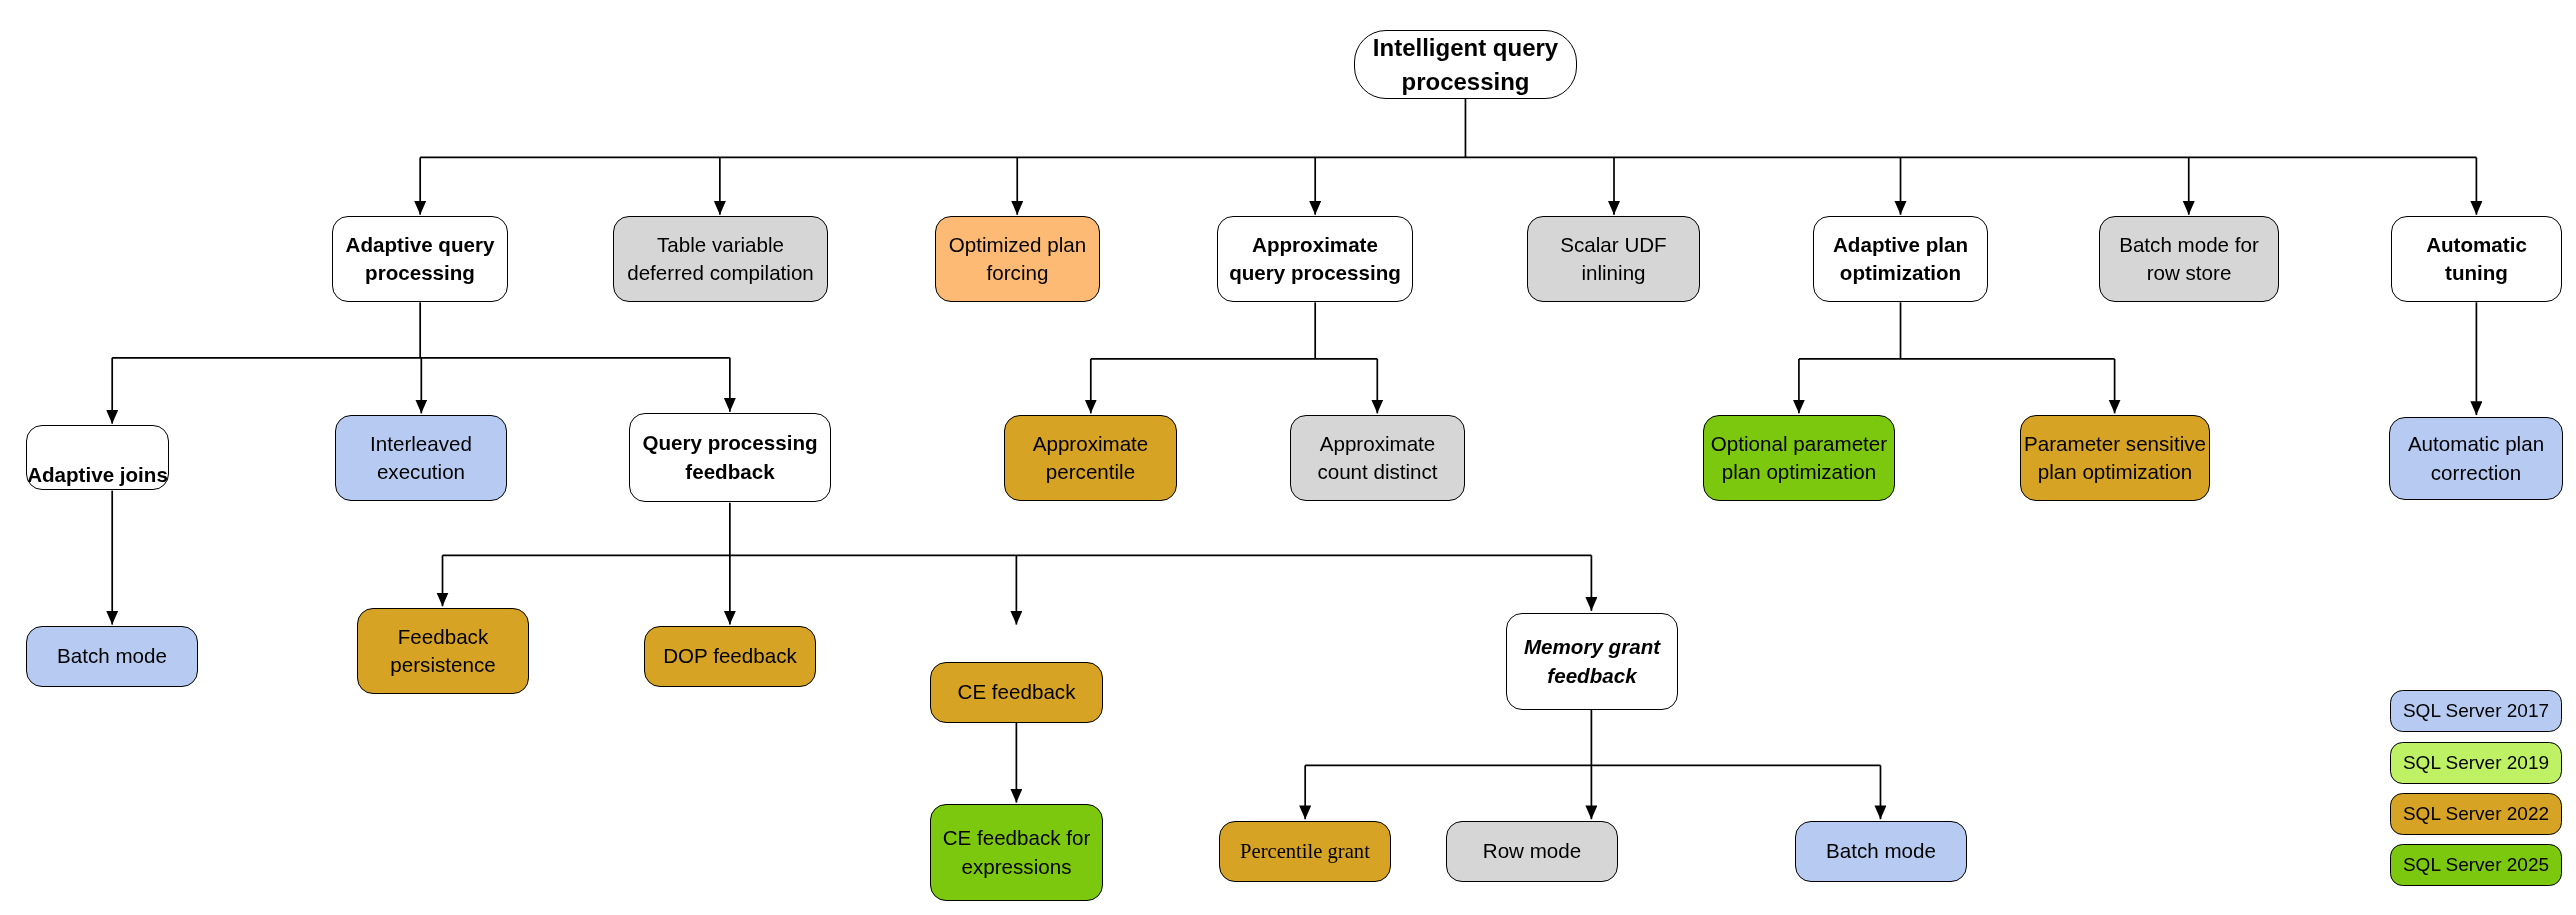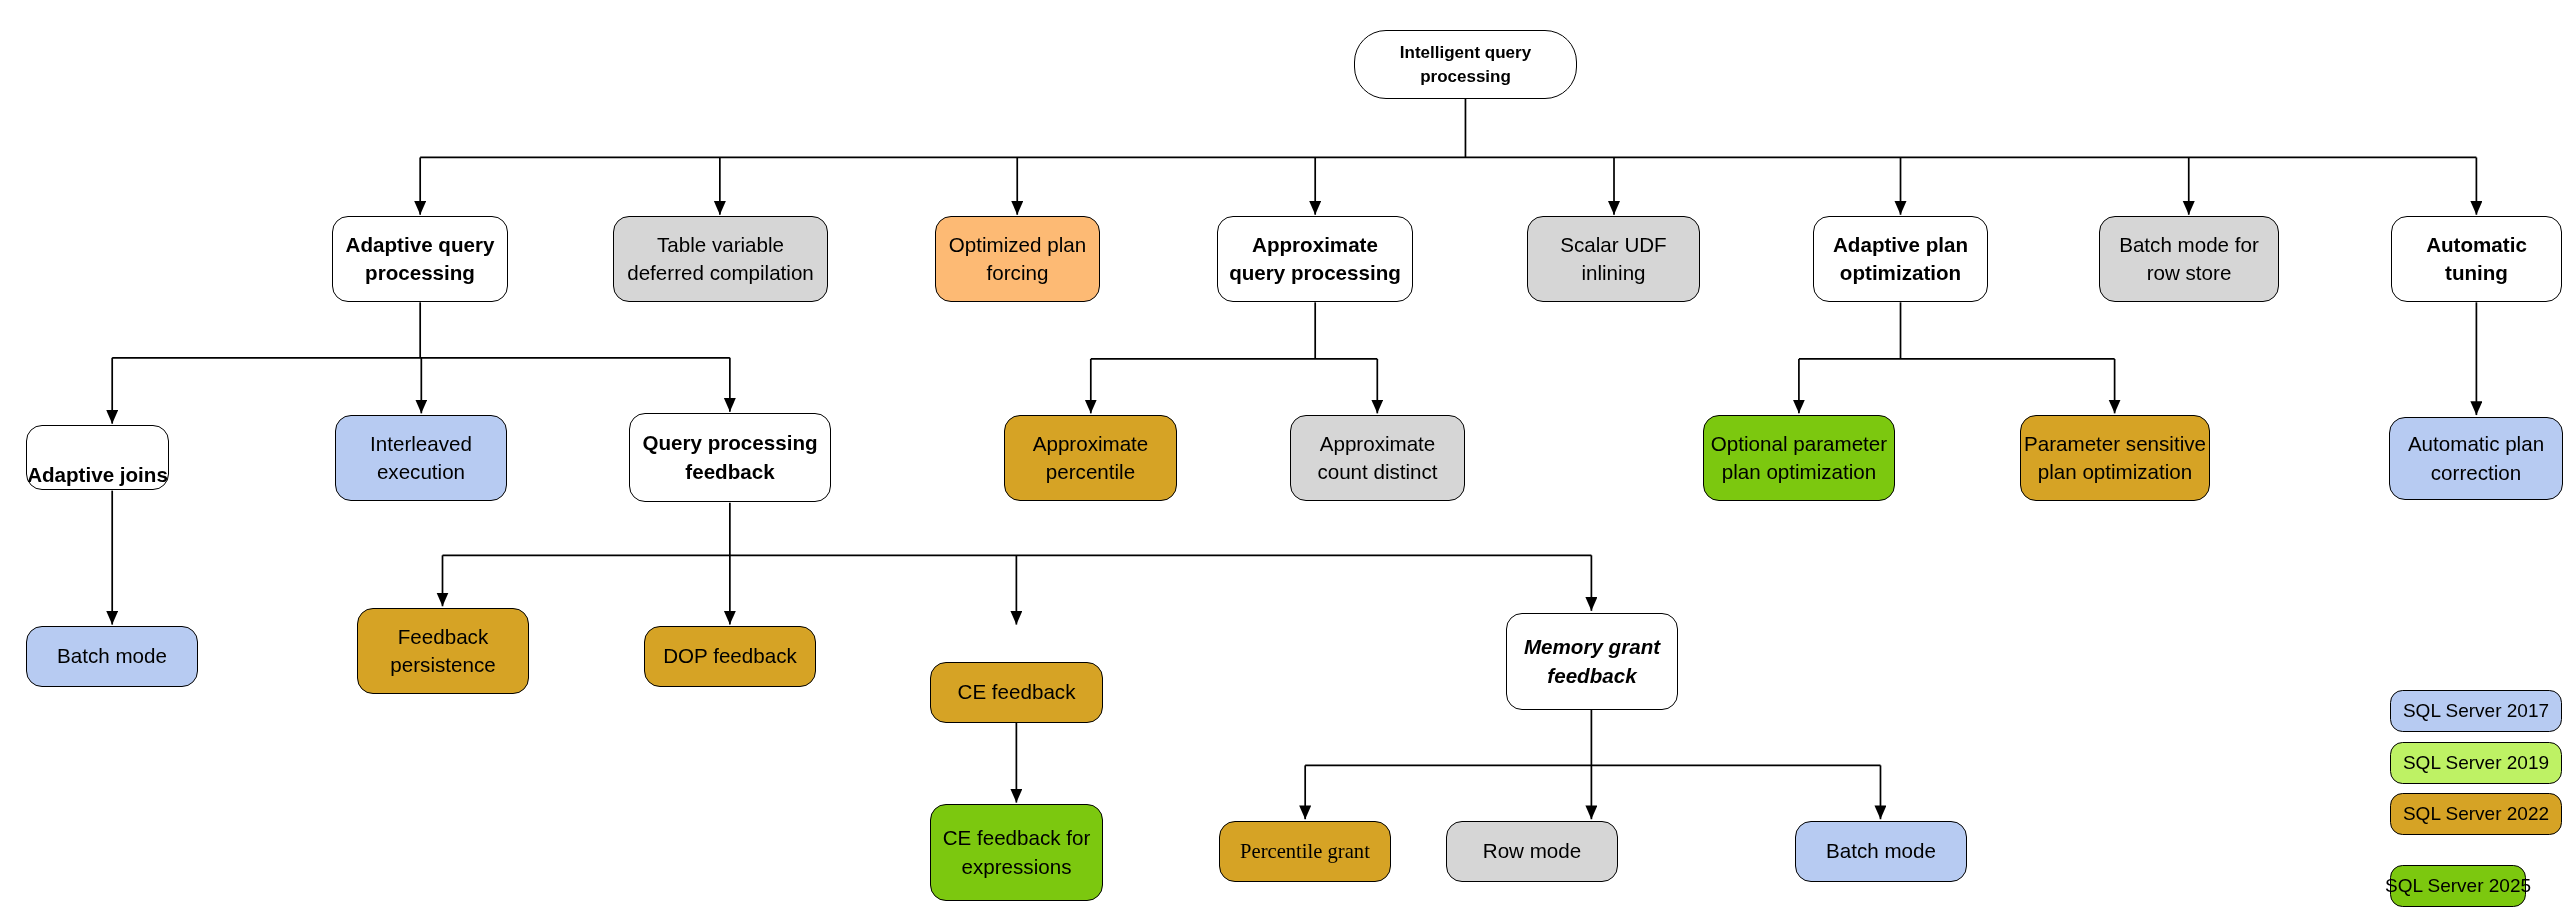--- a/index.html
+++ b/index.html
@@ -34,21 +34,21 @@
     font-size: 20.6px;
     line-height: 1.38;
     white-space: pre;
     background: #ffffff;
   }
   .node.group {
     font-weight: 700;
   }
   .node.root {
     border-radius: 32px;
-    font-size: 17px;
+    font-size: 24px;
   }
   .legend-item {
     position: absolute;
     box-sizing: border-box;
     border: 1.7px solid #000000;
     border-radius: 12.6px;
     display: flex;
     align-items: center;
     justify-content: center;
     text-align: center;
@@ -207,18 +207,18 @@
   <div id="legend-layer">
       <div class="legend-item" style="left: 2390px; top: 690px; width: 172px; height: 42px; background: rgb(183, 203, 242);">
     <span class="legend-label">SQL Server 2017</span>
   </div>
       <div class="legend-item" style="left: 2390px; top: 742px; width: 172px; height: 42px; background: #bef264;">
     <span class="legend-label">SQL Server 2019</span>
   </div>
       <div class="legend-item" style="left: 2390px; top: 793px; width: 172px; height: 42px; background: rgb(214, 163, 37);">
     <span class="legend-label">SQL Server 2022</span>
   </div>
-      <div class="legend-item" style="left: 2390px; top: 865px; width: 136px; height: 42px; background: rgb(124, 200, 15);">
+      <div class="legend-item" style="left: 2390px; top: 844px; width: 172px; height: 42px; background: rgb(124, 200, 15);">
     <span class="legend-label">SQL Server 2025</span>
   </div>
     </div>
 </div>
 
 
 </body></html>

